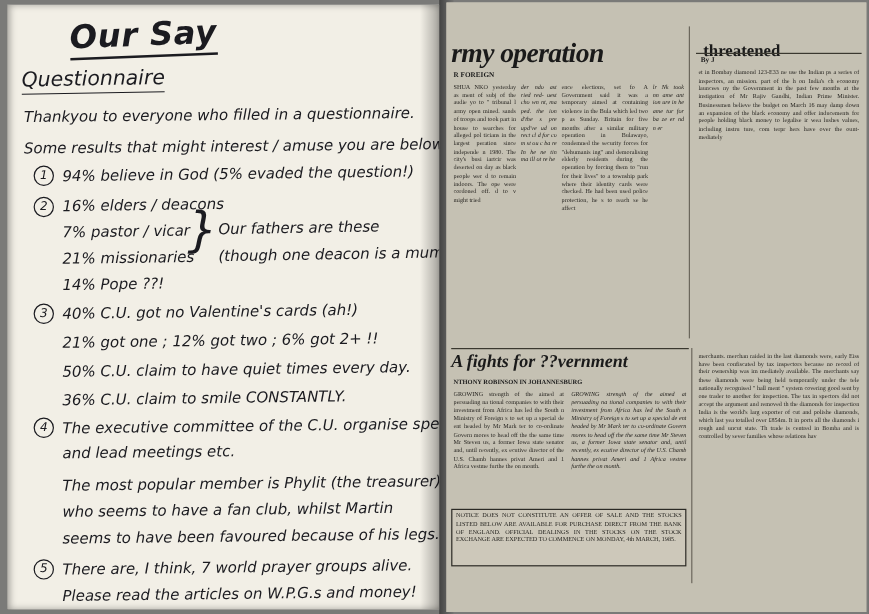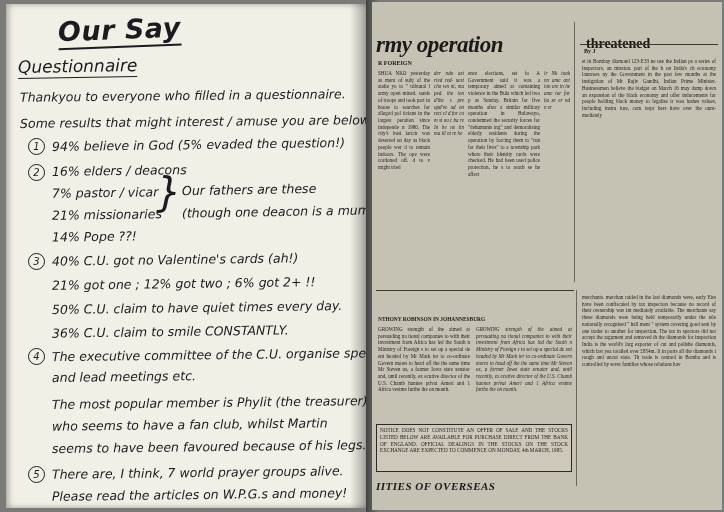--- a/index.html
+++ b/index.html
@@ -231,26 +231,26 @@
 
     <div class="vrule" style="left:202px; top:20px; height:260px;"></div>
 
     <div class="np-col" style="left:6px; top:68px; width:52px; height:210px;">SHUA NKO yesterday as ment of subj of the audie yo to " tribunal l army open mined. sands of troops and took part in house to searches for alleged pol ticians in the largest peration since independe n 1980. The city's busi iartcir was deserted on day as black people wer d to remain indoors. The ope were cordoned off. d to v might tried</div>
     <div class="np-col blur" style="left:62px; top:68px; width:30px; height:210px;">der ndo ast ried red- uest cho wn nt, ma ped. the ion d'the s pre upd've ud on rect cl d for co m st ou c ba re In he ne tin ma ill ot re he</div>
     <div class="np-col" style="left:96px; top:68px; width:72px; height:210px;">ence elections, set fo A Government said it was a temporary aimed at containing violence in the Bula which led two p as Sunday. Britain for five months after a similar military operation in Bulawayo, condemned the security forces for "dehumanis ing" and demoralising elderly residents during the operation by forcing them to "run for their lives" to a township park where their identity cards were checked. He had been used police protection, he s to reach se he affect</div>
     <div class="np-col blur" style="left:172px; top:68px; width:26px; height:210px;">lr Nk took nn ame ant ion ure in he ame tur for ba ze er nd n er</div>
     <div class="np-col" style="left:210px; top:56px; width:134px; height:228px;">et in Bombay diamond 123-E33 ne use the Indian ps a series of inspectors, an mission. part of the h on India's ch economy launcees ny the Government in the past few months at the instigation of Mr Rajiv Gandhi, Indian Prime Minister. Businessmen believe the budget on March 16 may damp down an expansion of the black economy and offer inducements for people holding black money to legalise ir wea lushes values, including instru ture, com terpr hers have over the ount- mediately</div>
 
     <div class="rule" style="left:4px; top:288px; width:198px;"></div>
+    <div class="np-head blur" style="left:4px; top:292px; font-size:15px;">A fights for ??vernment</div>
     <div class="np-sub" style="left:6px; top:314px; font-size:5.4px;">NTHONY ROBINSON IN JOHANNESBURG</div>
 
     <div class="np-col" style="left:6px; top:324px; width:92px; height:92px;">GROWING strength of the aimed at persuading na tional companies to with their investment from Africa has led the South n Ministry of Foreign s to set up a special de ent headed by Mr Mark ter to co-ordinate Govern mores to head off the the same time Mr Steven us, a former Iowa state senator and, until recently, ex ecutive director of the U.S. Chamb hannes privat Ameri and 1 Africa vestme furthe the on month.</div>
     <div class="np-col blur" style="left:104px; top:324px; width:96px; height:92px;">GROWING strength of the aimed at persuading na tional companies to with their investment from Africa has led the South n Ministry of Foreign s to set up a special de ent headed by Mr Mark ter to co-ordinate Govern mores to head off the the same time Mr Steven us, a former Iowa state senator and, until recently, ex ecutive director of the U.S. Chamb hannes privat Ameri and 1 Africa vestme furthe the on month.</div>
     <div class="np-col" style="left:210px; top:292px; width:134px; height:186px;">merchants. merchan raided in the last diamonds were, early Eiss have been confiscated by tax inspectors because no record of their ownership was im mediately available. The merchants say these diamonds were being held temporarily under the tele nationally recognised " hall ment " system covering good sent by one trader to another for inspection. The tax in spectors did not accept the argument and removed th the diamonds for inspection India is the world's larg exporter of cut and polishe diamonds, which last yea totalled over £854m. It in ports all the diamonds i rough and uncut state. Th trade is centred in Bomba and is controlled by sever families whose relations hav</div>
 
     <div class="vrule" style="left:204px; top:288px; height:196px;"></div>
 
     <div id="box-notice">NOTICE DOES NOT CONSTITUTE AN OFFER OF SALE AND THE STOCKS LISTED BELOW ARE AVAILABLE FOR PURCHASE DIRECT FROM THE BANK OF ENGLAND. OFFICIAL DEALINGS IN THE STOCKS ON THE STOCK EXCHANGE ARE EXPECTED TO COMMENCE ON MONDAY, 4th MARCH, 1985.</div>
 
-    <div id="bottom-strip" class="blur">IITIES OF OVERSEAS</div>
   </div>
 
 </div>
 
 </body></html>

